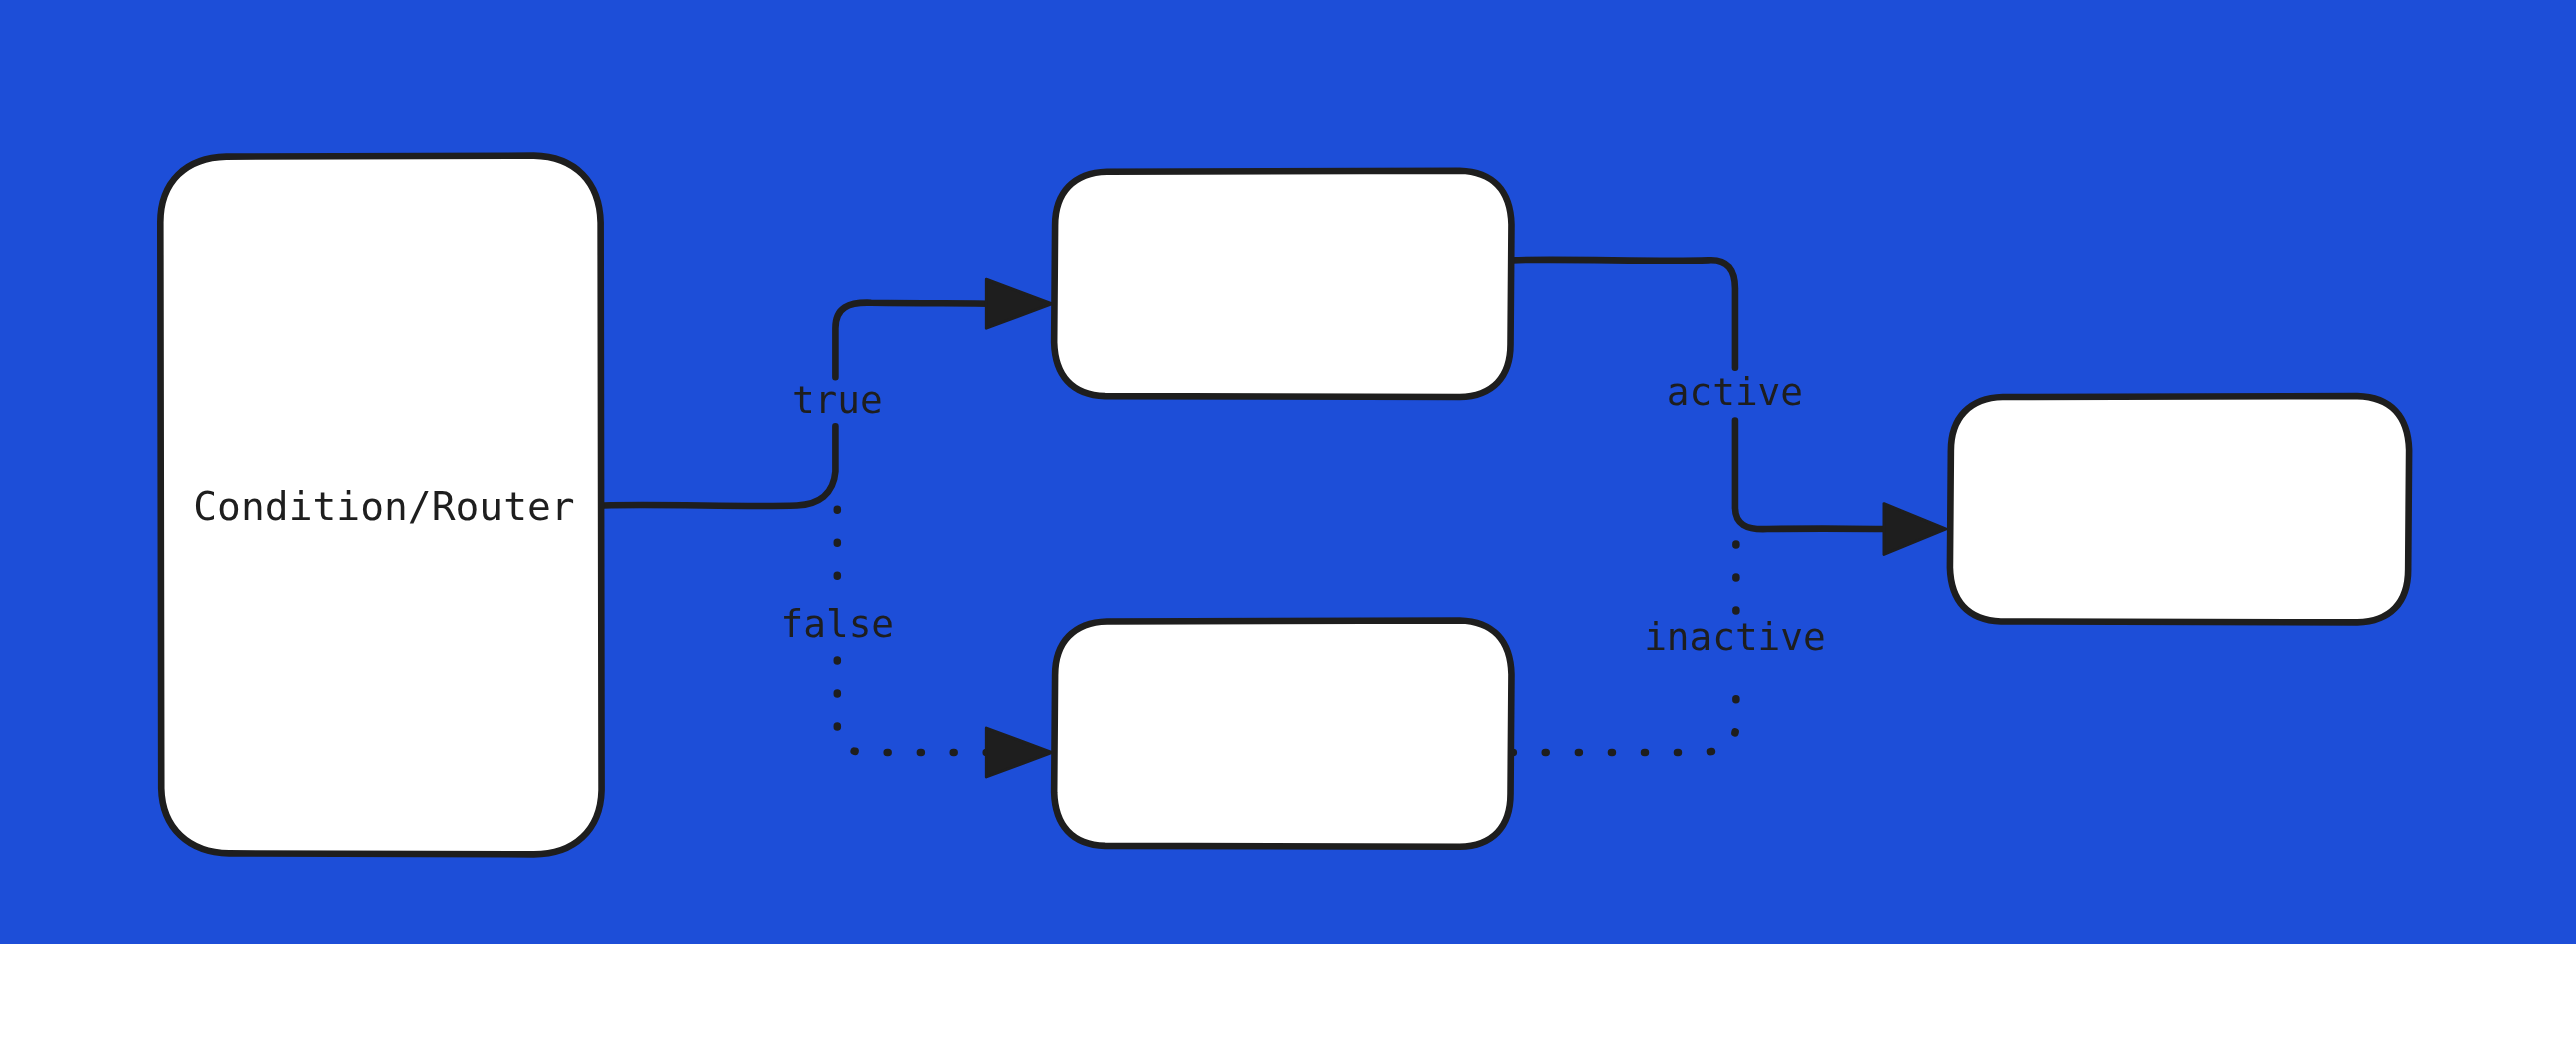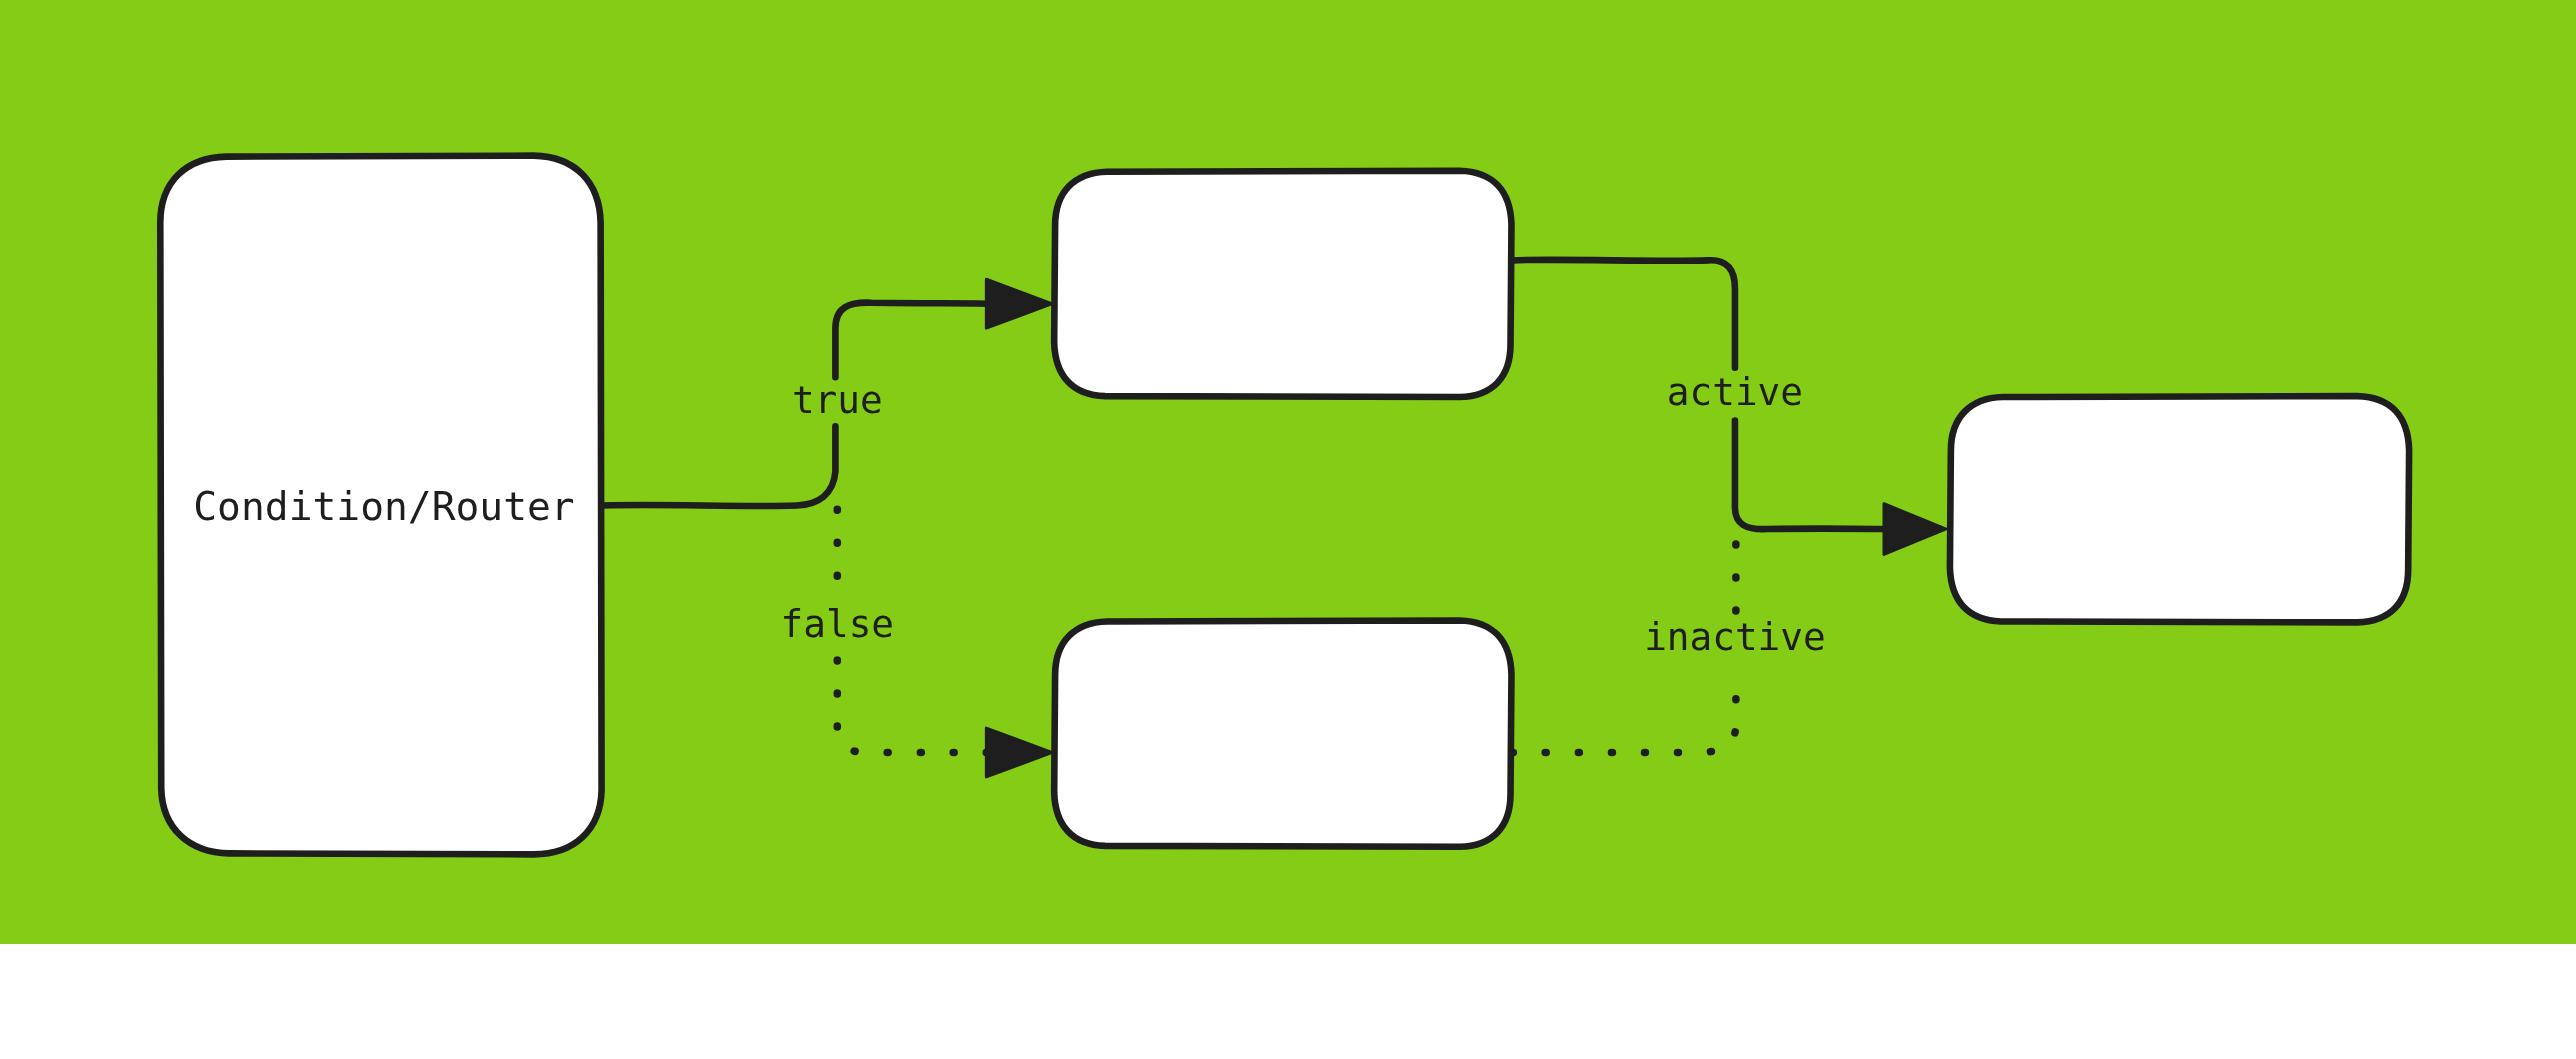--- a/index.html
+++ b/index.html
@@ -10,21 +10,21 @@
   body {
     width: 2576px;
     height: 1060px;
     overflow: hidden;
     font-family: "DejaVu Sans Mono", monospace;
   }
   #diagram-root {
     position: relative;
     width: 2576px;
     height: 944px;
-    background: #84cc16;
+    background: #1d4ed8;
   }
   #diagram-svg {
     position: absolute;
     top: 0;
     left: 0;
     width: 2576px;
     height: 1060px;
     display: block;
   }
   .node-shape {

